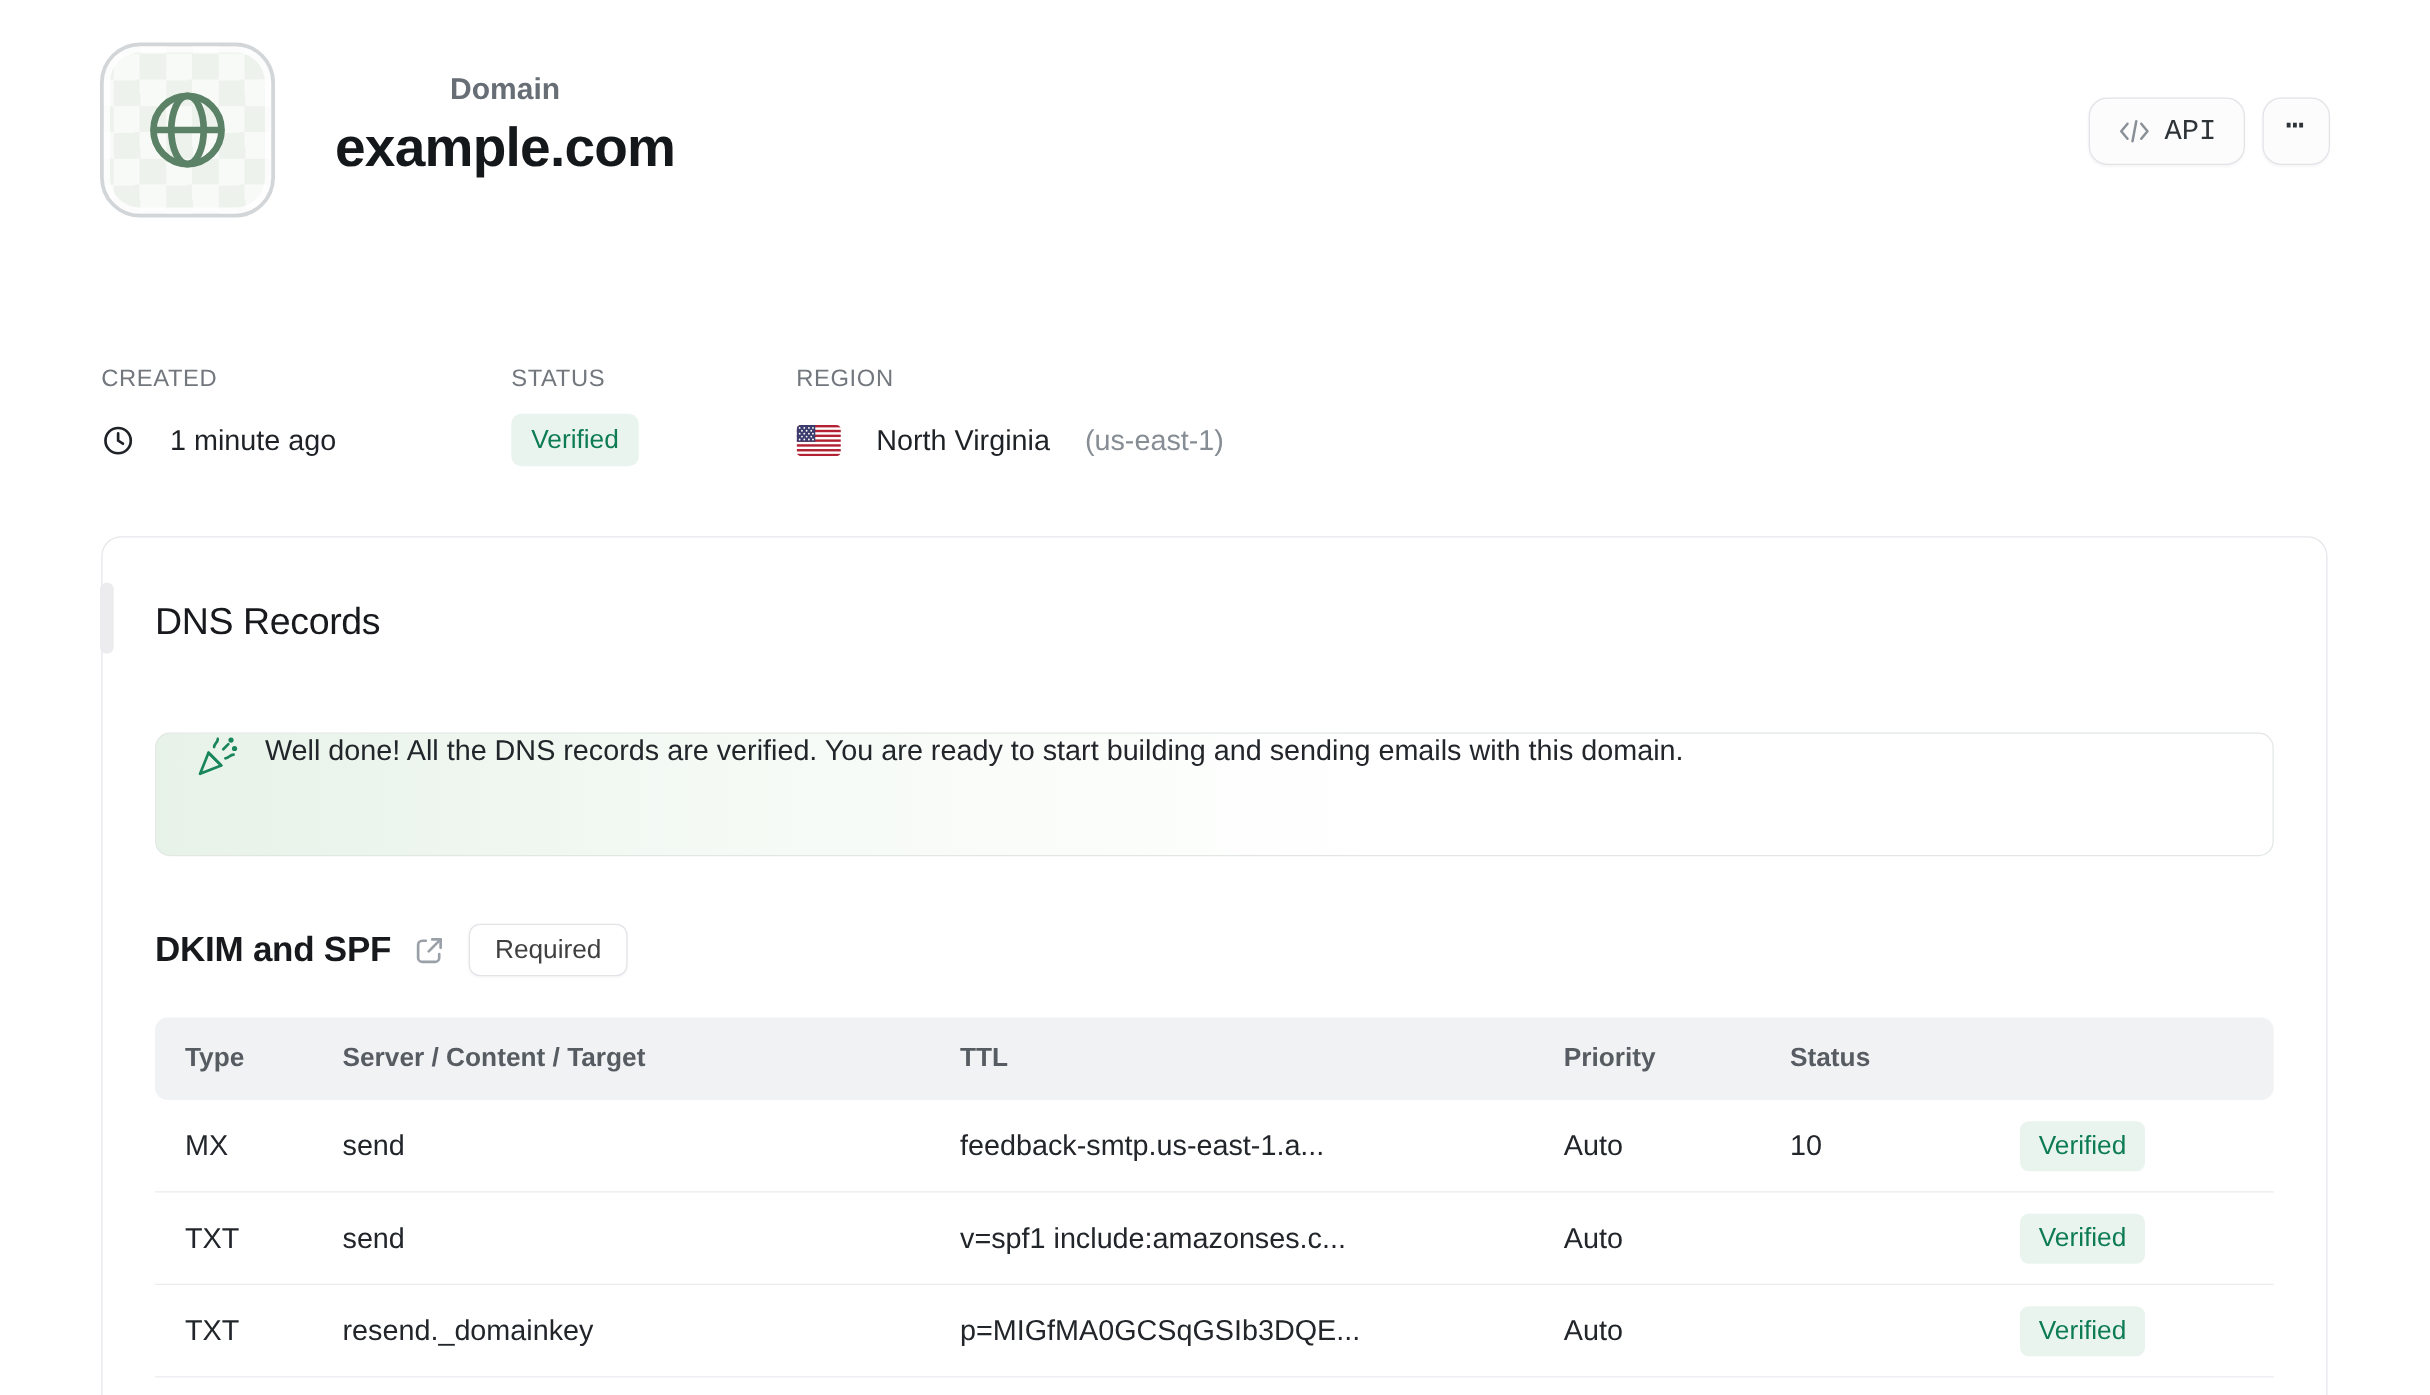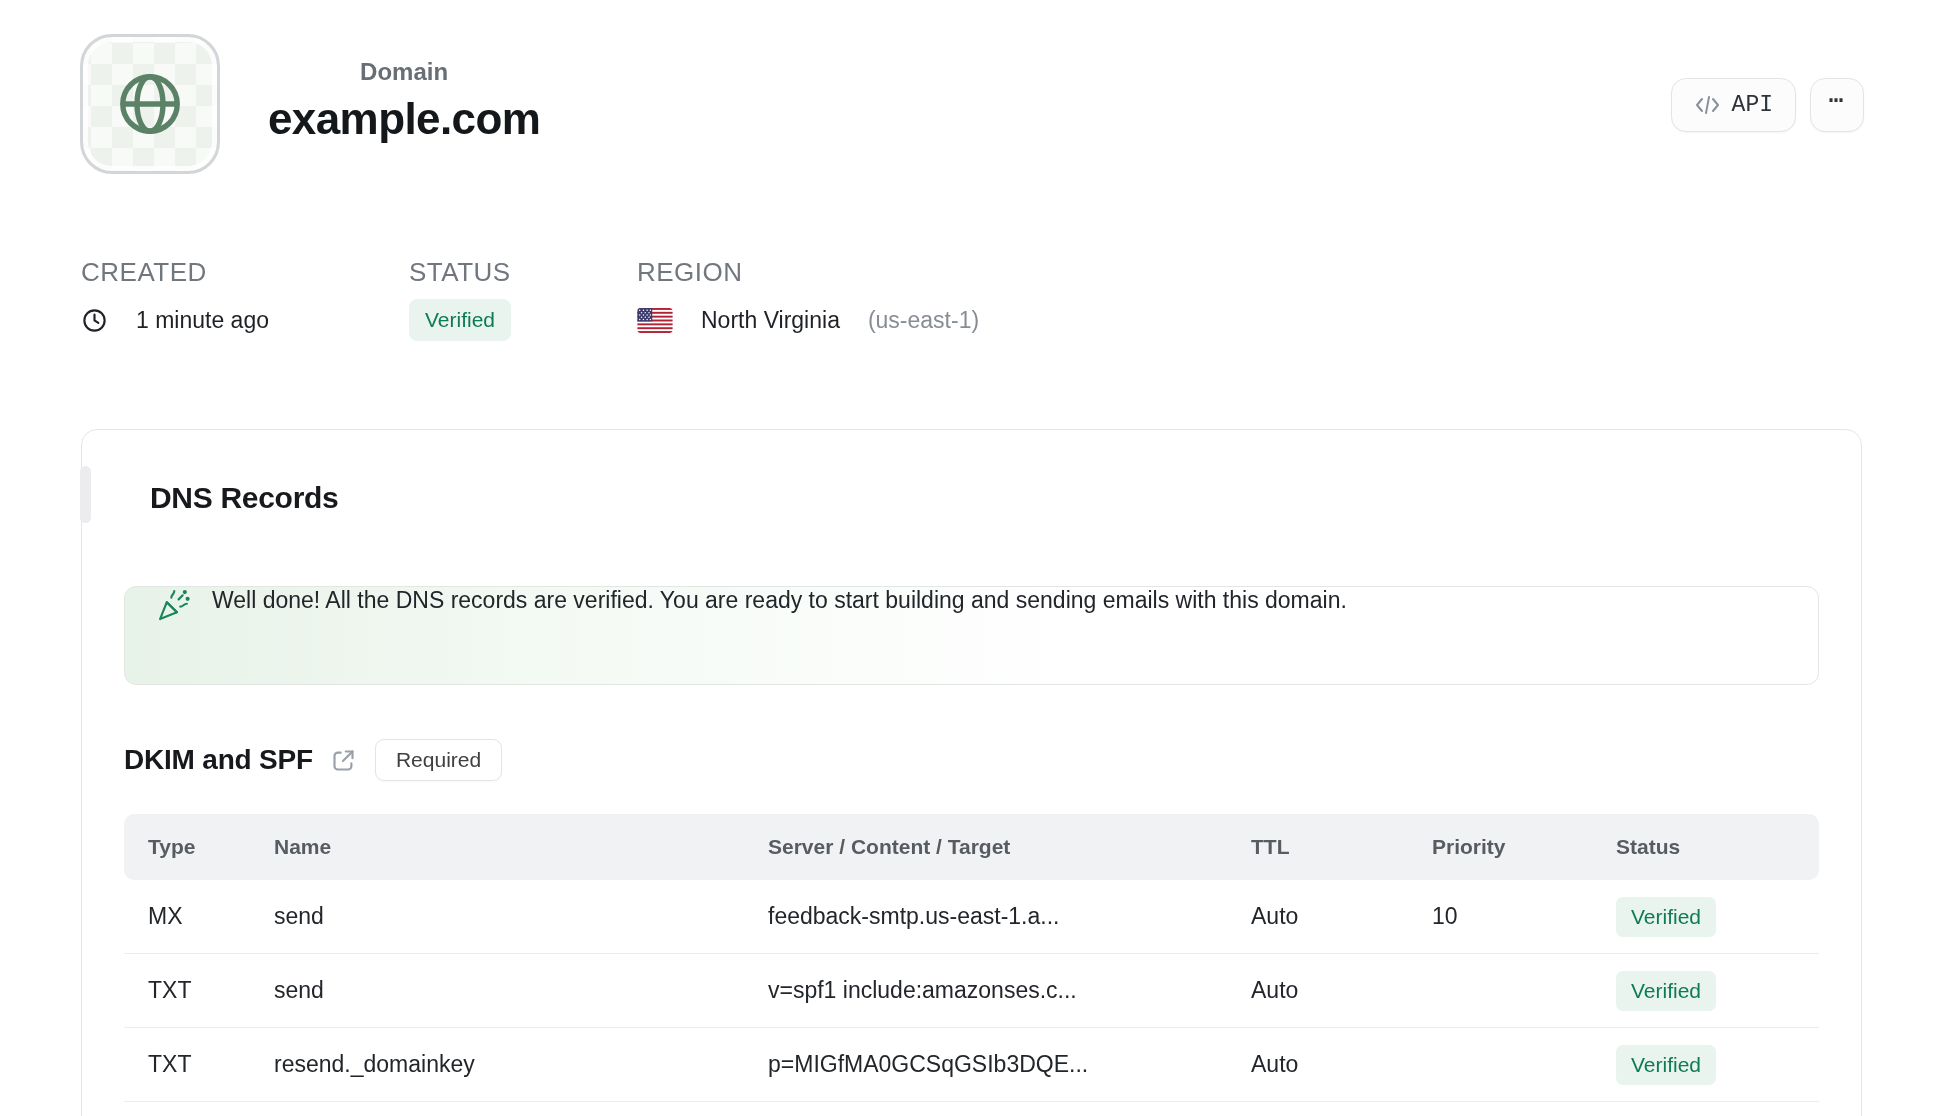--- a/index.html
+++ b/index.html
@@ -27,37 +27,37 @@
   .btn{display:flex; align-items:center; justify-content:center; gap:11px;
     height:54px; border:1px solid #e2e4e8; border-radius:15px; background:#fcfcfd;
     box-shadow:0 1px 2px rgba(16,24,40,.04); font-size:23px; color:#2e3338;
     font-family:Liberation Mono, monospace; cursor:pointer;}
   .btn-api{padding:0 22px;}
   .btn-more{width:54px; font-size:25px; letter-spacing:2px; color:#2e3338; padding-bottom:10px;}
 
   
   .meta{position:absolute; left:81px; top:260px; height:80px; width:1700px;}
   .meta-item{position:absolute; top:0;}
-  .meta-item .label{font-size:26px; font-weight:500; color:var(--gray);
-    letter-spacing:.5px; line-height:24px;}
+  .meta-item .label{font-size:19px; font-weight:500; color:var(--gray);
+    letter-spacing:.5px; line-height:24px;margin-top:32px;}
   .meta-item .value-row{margin-top:14px; display:flex; align-items:center; gap:28px;
     font-size:23px; color:#1e2226; height:44px;}
   .m-created{left:0;} .m-status{left:328px;} .m-region{left:556px;} .m-dns{left:1042px;}
   .pill{display:inline-flex; align-items:center; border-radius:8px;
     background:var(--green-bg); color:var(--green); font-size:21px; padding:9px 16px;}
   .region-code{color:var(--gray2);}
   .flag{border-radius:4px; overflow:hidden; display:block;}
 
   
   .card{position:absolute; left:81px; right:82px; top:429px; height:1400px;
     border:1px solid var(--border); border-radius:16px; background:#fff; padding:0 42px;}
   .card-pill{position:absolute; left:-2px; top:36px; width:11px; height:57px;
     background:#ececee; border-radius:9px;}
-  .card h2{margin-top:51px; font-size:30px; line-height:34px; font-weight:700;
-    color:#17191d; letter-spacing:-0.3px;margin-left:26px;}
+  .card h2{margin-top:51px; font-size:30px; line-height:34px; font-weight:400;
+    color:#17191d; letter-spacing:-0.3px;}
   .banner{margin-top:71px; height:99px; border:1px solid #e2e7e3; border-radius:12px;
     display:flex; align-items:flex-start; gap:21px; padding:0 30px;
     background:linear-gradient(90deg, var(--banner-green) 0%, #f5faf5 28%, #ffffff 58%);}
   .banner-text{font-size:23px; color:#22262b;}
   .section-head{margin-top:53px; display:flex; align-items:center; gap:17px; height:44px;}
   .section-head h3{font-size:28px; font-weight:700; color:#17191d; letter-spacing:-0.2px;}
   .req-badge{margin-left:1px; font-size:21px; color:#404040; border:1px solid #e2e4e8;
     border-radius:9px; padding:8px 20px; background:#fff; box-shadow:0 1px 2px rgba(16,24,40,.03);}
 
   
@@ -200,21 +200,20 @@
           <path d="M14 4 h6 v6"></path>
             <path d="M20 4 L11.5 12.5"></path>
         </svg>
       </span>
       <span class="req-badge">Required</span>
     </div>
 
     <div class="table">
       <div class="thead tgrid">
         <div class="th">Type</div>
-        <div class="th">Name</div>
         <div class="th">Server / Content / Target</div>
         <div class="th">TTL</div>
         <div class="th">Priority</div>
         <div class="th">Status</div>
       </div>
       <div id="dns-table-body">
           <div class="trow tgrid">
             <div class="td">MX</div>
             <div class="td">send</div>
             <div class="td">feedback-smtp.us-east-1.a...</div>

